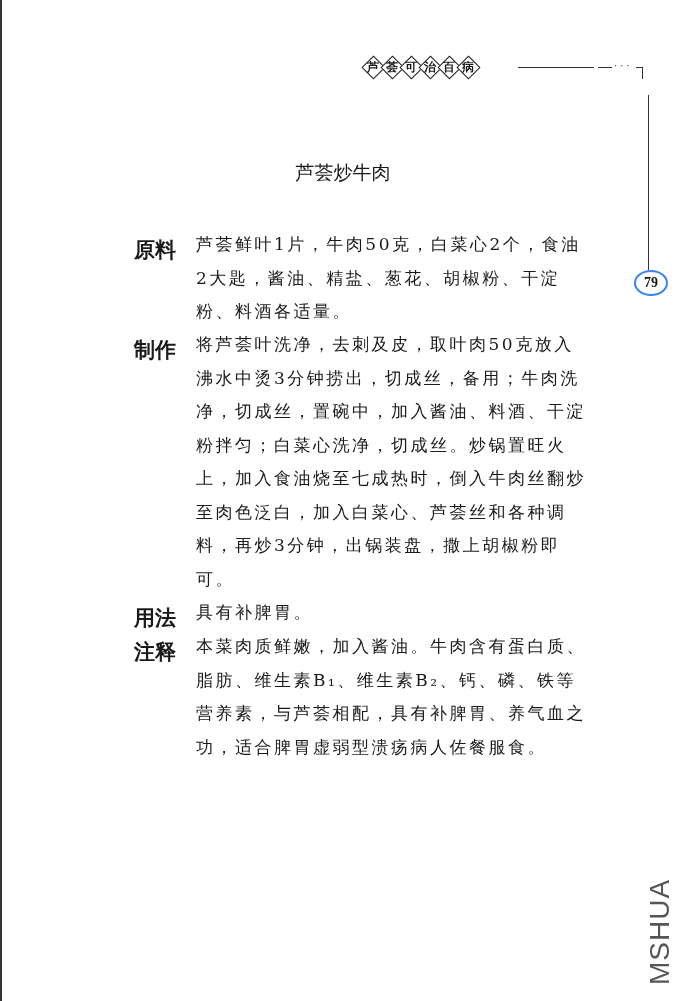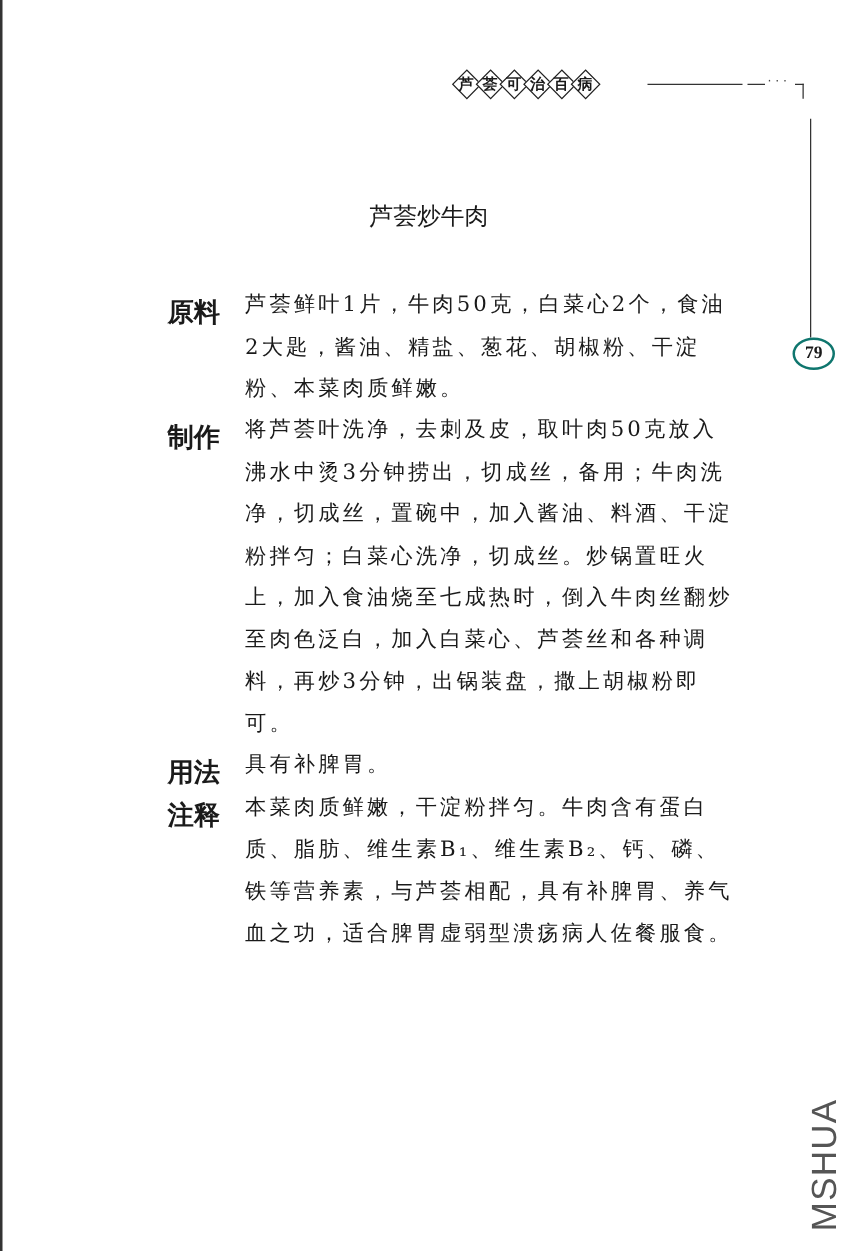--- a/index.html
+++ b/index.html
@@ -21,21 +21,21 @@
     text-align: center; font-size: 12px; font-weight: bold; z-index: 1;
     font-family: "DejaVu Sans", sans-serif;
   }
   .hline1 { position: absolute; left: 518px; top: 67px; width: 76px; height: 1px; background: #333; }
   .hline2 { position: absolute; left: 598px; top: 67px; width: 14px; height: 1px; background: #333; }
   .hdots { position: absolute; left: 614px; top: 60px; font-size: 10px; letter-spacing: 3px; color: #444; font-family: "DejaVu Sans", sans-serif; }
   .hcorner { position: absolute; left: 636px; top: 67px; width: 7px; height: 1px; background: #333; }
   .vline1 { position: absolute; left: 642px; top: 67px; width: 1px; height: 12px; background: #333; }
   .vline2 { position: absolute; left: 648px; top: 95px; width: 1px; height: 175px; background: #333; }
   .page-num {
-    position: absolute; left: 634px; top: 270px; width: 30px; height: 22px; border: 2px solid #0f766e;
+    position: absolute; left: 634px; top: 270px; width: 30px; height: 22px; border: 2px solid #3b82f6;
     border-radius: 50%; text-align: center; line-height: 22px; font-weight: bold; font-size: 14px;
     font-family: "Liberation Serif", serif;
   }
   .title { position: absolute; left: 0; width: 686px; top: 160px; text-align: center; font-size: 19px; font-family: "DejaVu Sans", sans-serif; }
   .section { position: absolute; left: 134px; width: 450px; }
   .section .label { position: absolute; left: 0; top: 0; font-size: 21px; font-weight: bold; font-family: "DejaVu Sans", sans-serif; }
   .section .text { position: absolute; left: 62px; top: 0; width: 390px; font-size: 17px; line-height: 33.5px; letter-spacing: 2.5px; margin-top: -8px; }
   .watermark {
     position: absolute; left: 644px; top: 985px; transform: rotate(-90deg); transform-origin: left top;
     font-family: "Liberation Sans", sans-serif; font-size: 28px; color: #555; letter-spacing: 1px;
@@ -71,31 +71,31 @@
 <div class="hdots">···</div>
 <div class="hcorner"></div>
 <div class="vline1"></div>
 <div class="vline2"></div>
 <div class="page-num">79</div>
 
 <div class="title">芦荟炒牛肉</div>
 
 <div class="section" style="top:236px;">
   <div class="label">原料</div>
-  <div class="text">芦荟鲜叶1片，牛肉50克，白菜心2个，食油2大匙，酱油、精盐、葱花、胡椒粉、干淀粉、本菜肉质鲜嫩。</div>
+  <div class="text">芦荟鲜叶1片，牛肉50克，白菜心2个，食油2大匙，酱油、精盐、葱花、胡椒粉、干淀粉、料酒各适量。</div>
 </div>
 
 <div class="section" style="top:336px;">
   <div class="label">制作</div>
   <div class="text">将芦荟叶洗净，去刺及皮，取叶肉50克放入沸水中烫3分钟捞出，切成丝，备用；牛肉洗净，切成丝，置碗中，加入酱油、料酒、干淀粉拌匀；白菜心洗净，切成丝。炒锅置旺火上，加入食油烧至七成热时，倒入牛肉丝翻炒至肉色泛白，加入白菜心、芦荟丝和各种调料，再炒3分钟，出锅装盘，撒上胡椒粉即可。</div>
 </div>
 
 <div class="section" style="top:604px;">
   <div class="label">用法</div>
   <div class="text">具有补脾胃。</div>
 </div>
 
 <div class="section" style="top:638px;">
   <div class="label">注释</div>
-  <div class="text">本菜肉质鲜嫩，干淀粉拌匀。牛肉含有蛋白质、脂肪、维生素B₁、维生素B₂、钙、磷、铁等营养素，与芦荟相配，具有补脾胃、养气血之功，适合脾胃虚弱型溃疡病人佐餐服食。</div>
+  <div class="text">本菜肉质鲜嫩，加入酱油。牛肉含有蛋白质、脂肪、维生素B₁、维生素B₂、钙、磷、铁等营养素，与芦荟相配，具有补脾胃、养气血之功，适合脾胃虚弱型溃疡病人佐餐服食。</div>
 </div>
 
 <div class="watermark">MSHUA</div>
 
 </body></html>

